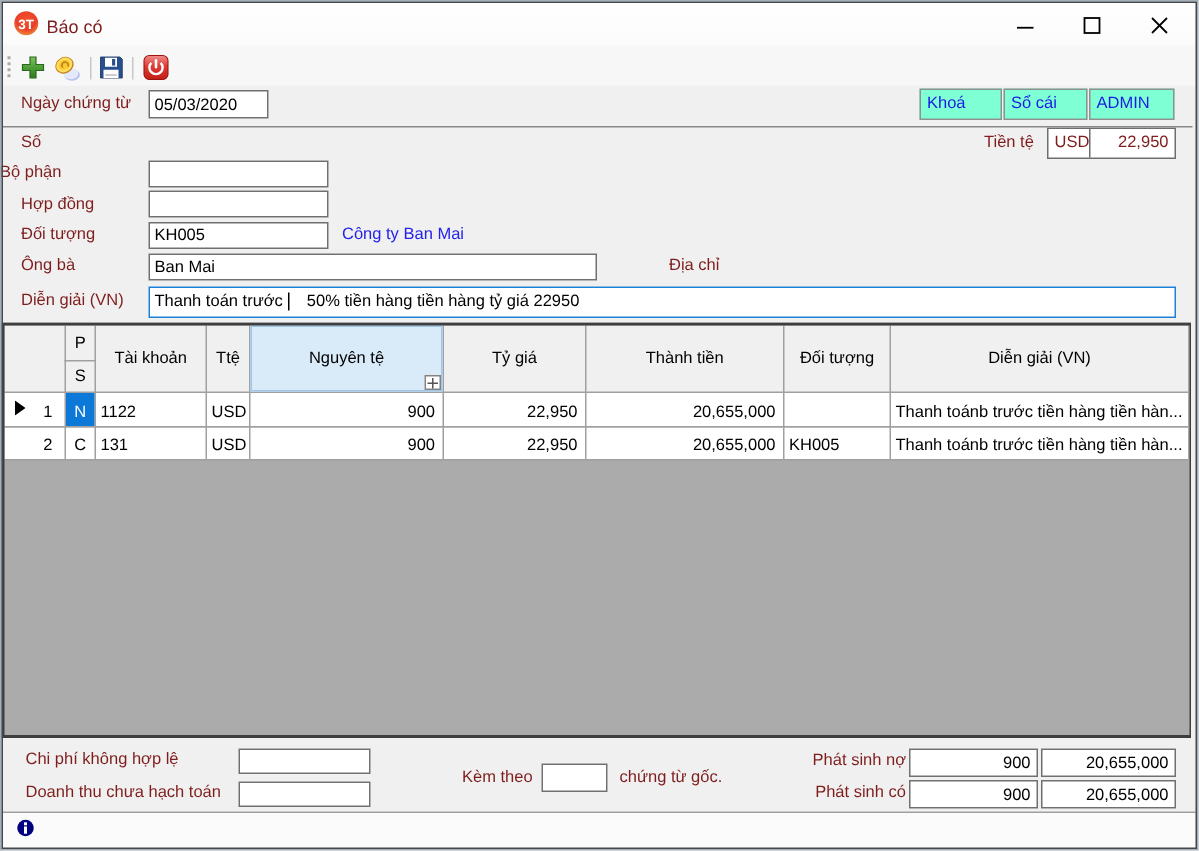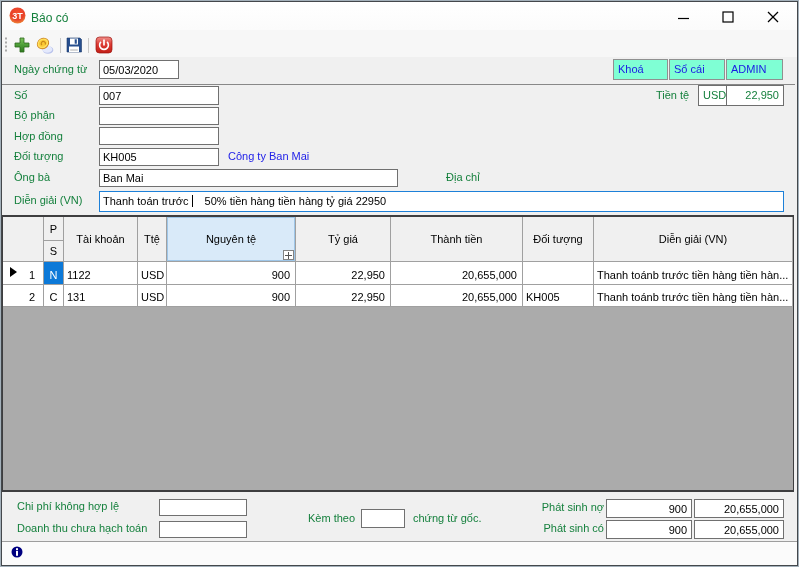--- a/index.html
+++ b/index.html
@@ -1,19 +1,19 @@
 <!DOCTYPE html>
 <html><head>
 <meta charset="utf-8">
 <style>
   html,body{margin:0;padding:0;}
   body{width:799px;height:567px;overflow:hidden;font-family:"Liberation Sans",sans-serif;background:#F0F0F0;}
   #win{position:absolute;left:0;top:0;width:799px;height:433px;background:#F0F0F0;}
   .abs{position:absolute;}
-  .lbl{position:absolute;font-size:11px;color:#15803d;white-space:nowrap;}
+  .lbl{position:absolute;font-size:11px;color:#7f1d1d;white-space:nowrap;}
   .inp{position:absolute;background:#fff;border:1px solid #707070;box-sizing:border-box;
        font-size:11px;color:#000;white-space:nowrap;overflow:hidden;}
   .inp span{position:absolute;left:3px;top:50%;transform:translateY(-50%);}
   .inp .r{left:auto;right:4px;}
   .mint{position:absolute;background:#7fffd4;border:1px solid #909090;box-sizing:border-box;
         font-size:11px;color:#1b1be4;line-height:19px;padding-left:4px;top:59px;height:21px;}
   .hcell{position:absolute;font-size:11px;color:#000;display:flex;align-items:center;justify-content:center;text-align:center;}
   .gline{position:absolute;background:#a0a0a0;}
   .cell{position:absolute;font-size:11px;color:#000;white-space:nowrap;overflow:hidden;box-sizing:border-box;}
 </style>
@@ -93,24 +93,21 @@
     <path d="M9 4.2 v4.6" stroke="#fff" stroke-width="1.7" stroke-linecap="round"></path>
     <path d="M5.9 5.9 a4.4 4.4 0 1 0 6.2 0" fill="none" stroke="#fff" stroke-width="1.6"></path>
   </svg>
 
   <div class="abs" style="left:2px;top:84px;width:793px;height:1px;background:#888;"></div>
   <div class="lbl" style="left:14px;top:63px;">Ngày chứng từ</div>
   <div class="inp" style="left:99px;top:60px;width:80px;height:19px;">
       <span>05/03/2020</span>
     </div>
   <div class="lbl" style="left:14px;top:89px;">Số</div>
-  <div class="inp" style="left:99px;top:86px;width:120px;height:19px;">
-      <span>007</span>
-    </div>
-  <div class="lbl" style="left:14px;top:109px;">Bộ phận</div>
+  <div class="lbl" style="left:0;top:109px;">Bộ phận</div>
   <div class="inp" style="left:99px;top:106.5px;width:120px;height:18px;"></div>
   <div class="lbl" style="left:14px;top:129.5px;">Hợp đồng</div>
   <div class="inp" style="left:99px;top:127px;width:120px;height:18px;"></div>
   <div class="lbl" style="left:14px;top:150px;">Đối tượng</div>
   <div class="inp" style="left:99px;top:147.5px;width:120px;height:18px;">
       <span>KH005</span>
     </div>
   <div class="lbl" style="left:228px;top:150px;color:#2222e8;">Công ty Ban Mai</div>
   <div class="lbl" style="left:14px;top:171px;">Ông bà</div>
   <div class="inp" style="left:99px;top:168.5px;width:299px;height:18px;">

